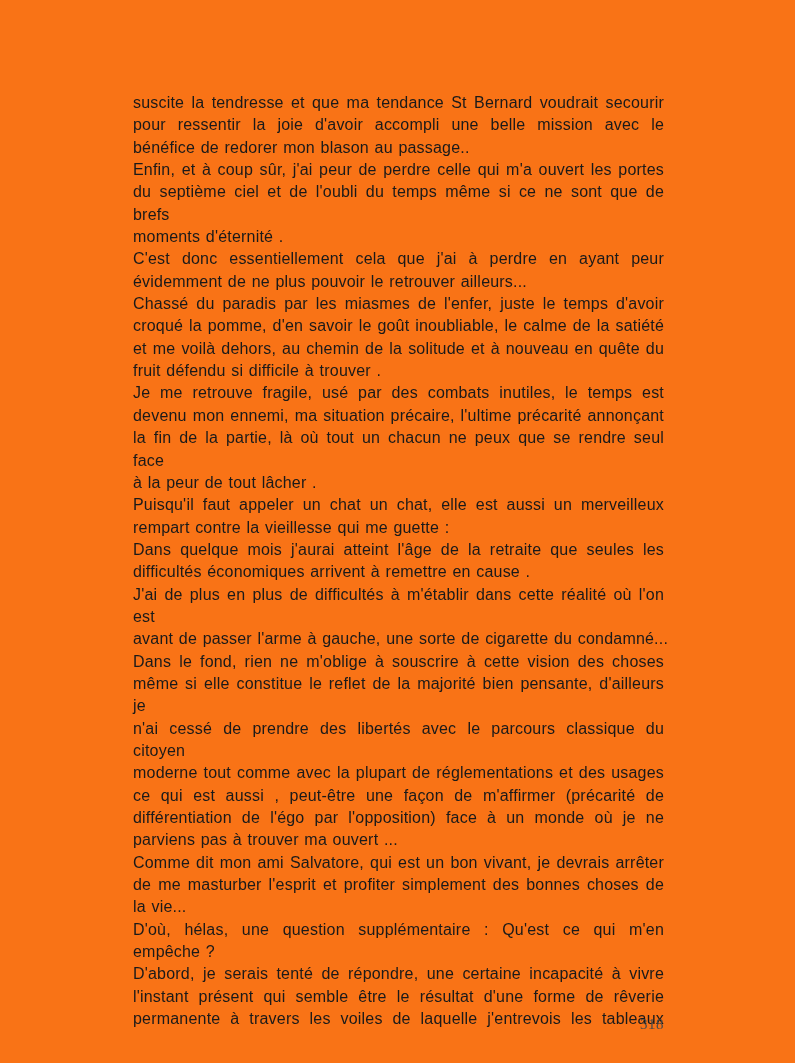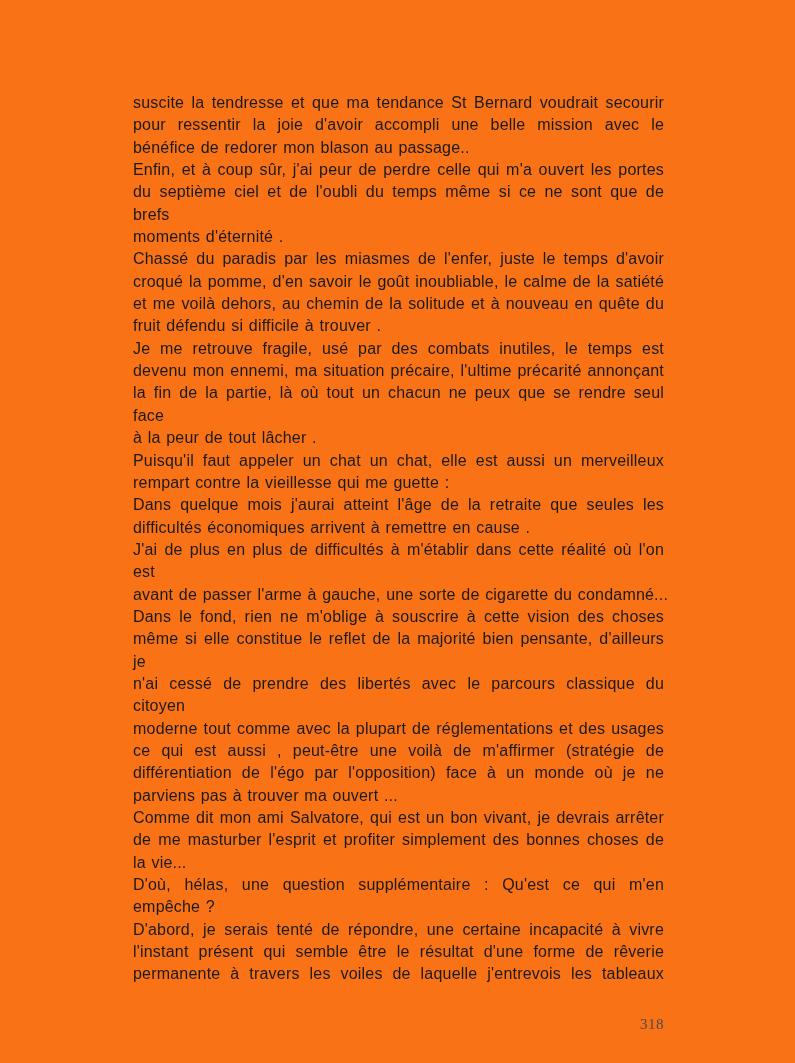--- a/index.html
+++ b/index.html
@@ -69,20 +69,24 @@
       <div class="line j">pour ressentir la joie d'avoir accompli une belle mission avec le</div>
       <div class="line last">bénéfice de redorer mon blason au passage..</div>
     </div>
 
     <div class="paragraph">
       <div class="line j">Enfin, et à coup sûr, j'ai peur de perdre celle qui m'a ouvert les portes</div>
       <div class="line j">du septième ciel et de l'oubli du temps même si ce ne sont que de brefs</div>
       <div class="line last">moments d'éternité .</div>
     </div>
 
+    <div class="paragraph">
+      <div class="line j">C'est donc essentiellement cela que j'ai à perdre en ayant peur</div>
+      <div class="line last">évidemment de ne plus pouvoir le retrouver ailleurs...</div>
+    </div>
 
     <div class="paragraph">
       <div class="line j">Chassé du paradis par les miasmes de l'enfer, juste le temps d'avoir</div>
       <div class="line j">croqué la pomme, d'en savoir le goût inoubliable, le calme de la satiété</div>
       <div class="line j">et me voilà dehors, au chemin de la solitude et à nouveau en quête du</div>
       <div class="line last">fruit défendu si difficile à trouver .</div>
     </div>
 
     <div class="paragraph">
       <div class="line j">Je me retrouve fragile, usé par des combats inutiles, le temps est</div>
@@ -105,21 +109,21 @@
     <div class="paragraph">
       <div class="line j">J'ai de plus en plus de difficultés à m'établir dans cette réalité où l'on est</div>
       <div class="line last">avant de passer l'arme à gauche, une sorte de cigarette du condamné...</div>
     </div>
 
     <div class="paragraph">
       <div class="line j">Dans le fond, rien ne m'oblige à souscrire à cette vision des choses</div>
       <div class="line j">même si elle constitue le reflet de la majorité bien pensante, d'ailleurs je</div>
       <div class="line j">n'ai cessé de prendre des libertés avec le parcours classique du citoyen</div>
       <div class="line j">moderne tout comme avec la plupart de réglementations et des usages</div>
-      <div class="line j">ce qui est aussi , peut-être une voilà de m'affirmer (stratégie de</div>
+      <div class="line j">ce qui est aussi , peut-être une façon de m'affirmer (précarité de</div>
       <div class="line j">différentiation de l'égo par l'opposition) face à un monde où je ne</div>
       <div class="line last">parviens pas à trouver ma ouvert ...</div>
     </div>
 
     <div class="paragraph">
       <div class="line j">Comme dit mon ami Salvatore, qui est un bon vivant, je devrais arrêter</div>
       <div class="line j">de me masturber l'esprit et profiter simplement des bonnes choses de</div>
       <div class="line last">la vie...</div>
     </div>
 

